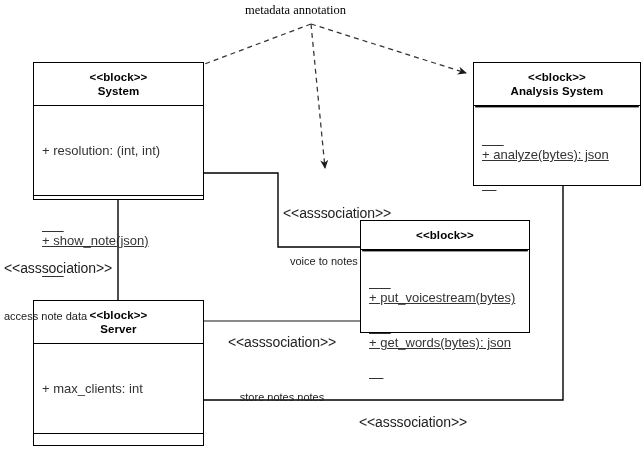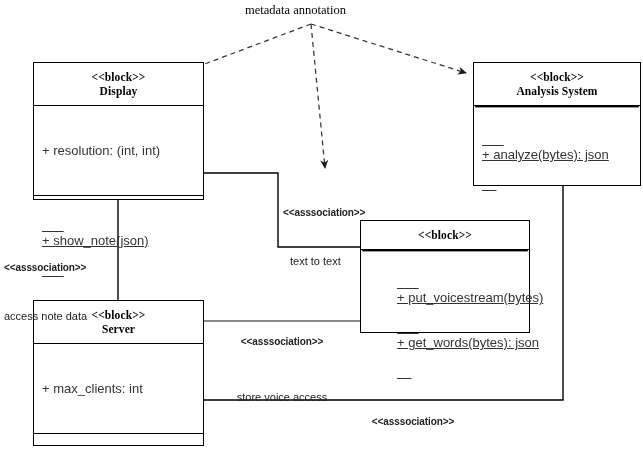--- a/index.html
+++ b/index.html
@@ -36,21 +36,20 @@
   .block-header {
     box-sizing: border-box;
     text-align: center;
     font-size: 11.5px;
     font-weight: bold;
     color: #000000;
     line-height: 14px;
     padding: 7px 4px 7px 4px;
     border-bottom: 1.4px solid #000000;
     letter-spacing: 0.1px;
-    font-family: Liberation Serif, serif;
   }
   .block-header.double {
     border-bottom: 1.4px solid #000000;
     box-shadow: 0 2.6px 0 -1.2px #000000;
   }
   .block-section {
     box-sizing: border-box;
     font-size: 13px;
     color: #333333;
     line-height: 15px;
@@ -74,23 +73,23 @@
 
   
   .edge-label {
     position: absolute;
     font-size: 11px;
     color: #222222;
     line-height: 16px;
     white-space: pre;
   }
   .edge-label .stereo {
-    font-weight: bold;
+    font-weight: normal;
     display: block;
-    font-size: 10px;
+    font-size: 14px;
     letter-spacing: -0.1px;
   }
   .edge-label .name {
     display: block;
   }
   .edge-label.center { text-align: center; }
 
   .diagram-note {
     position: absolute;
     font-family: "Liberation Serif", serif;
@@ -128,21 +127,21 @@
     <path d="M311,24 L170,77" fill="none" stroke="#333333" stroke-width="1.25" stroke-dasharray="5,4" marker-end="url(#arrow-open)"></path>
     <path d="M311,24 L325,168" fill="none" stroke="#333333" stroke-width="1.25" stroke-dasharray="5,4" marker-end="url(#arrow-open-2)"></path>
     <path d="M311,24 L466,73" fill="none" stroke="#333333" stroke-width="1.25" stroke-dasharray="5,4" marker-end="url(#arrow-open-3)"></path>
   </svg>
 
   <div class="diagram-note" style="left:245px; top:3px;">metadata annotation</div>
 
   <div class="block" style="left:33px; top:62px; width:171px; height:138px;">
     <div class="block-header">
       <span>&lt;&lt;block&gt;&gt;</span><br>
-      <span>Display</span>
+      <span>System</span>
     </div>
     <div class="block-section">
       <div class="feature-line">+ resolution: (int, int)</div>
     </div>
     <div class="block-section grow">
       <div class="feature-line">+ show_note(json)</div>
       <div class="feature-gap"></div>
       <div class="feature-line">+ switch_on()</div>
       <div class="feature-line">+ switch_off()</div>
     </div>
@@ -155,21 +154,21 @@
     </div>
     <div class="block-section grow" style="padding-top:11px;">
       <div class="feature-line">+ analyze(bytes): json</div>
     </div>
   </div>
 
   <div class="block" style="left:360px; top:220px; width:170px; height:113px;">
     <div class="block-header double">
       <span>&lt;&lt;block&gt;&gt;</span><br>
     </div>
-    <div class="block-section grow" style="padding-top:10px;margin-left:28px;">
+    <div class="block-section grow" style="padding-top:10px;">
       <div class="feature-line">+ put_voicestream(bytes)</div>
       <div class="feature-line">+ get_words(bytes): json</div>
     </div>
   </div>
 
   <div class="block" style="left:33px; top:300px; width:171px; height:146px;">
     <div class="block-header">
       <span>&lt;&lt;block&gt;&gt;</span><br>
       <span>Server</span>
     </div>
@@ -182,26 +181,26 @@
     </div>
   </div>
 
   <div class="edge-label" style="left:4px; top:228px;">
     <span class="stereo">&lt;&lt;asssociation&gt;&gt;</span>
     <span class="name">access note data</span>
   </div>
 
   <div class="edge-label" style="left:283px; top:173px;">
     <span class="stereo">&lt;&lt;asssociation&gt;&gt;</span>
-    <span class="name" style="padding-left:7px;">text to text</span>
+    <span class="name" style="padding-left:7px;">voice to notes</span>
   </div>
 
   <div class="edge-label center" style="left:222px; top:302px; width:120px;">
     <span class="stereo">&lt;&lt;asssociation&gt;&gt;</span>
-    <span class="name" style="padding-top:7px;">store voice access</span>
+    <span class="name" style="padding-top:7px;">store notes notes</span>
   </div>
 
   <div class="edge-label center" style="left:333px; top:382px; width:160px;">
     <span class="stereo">&lt;&lt;asssociation&gt;&gt;</span>
     
   </div>
 
 </div>
 
 </body></html>

